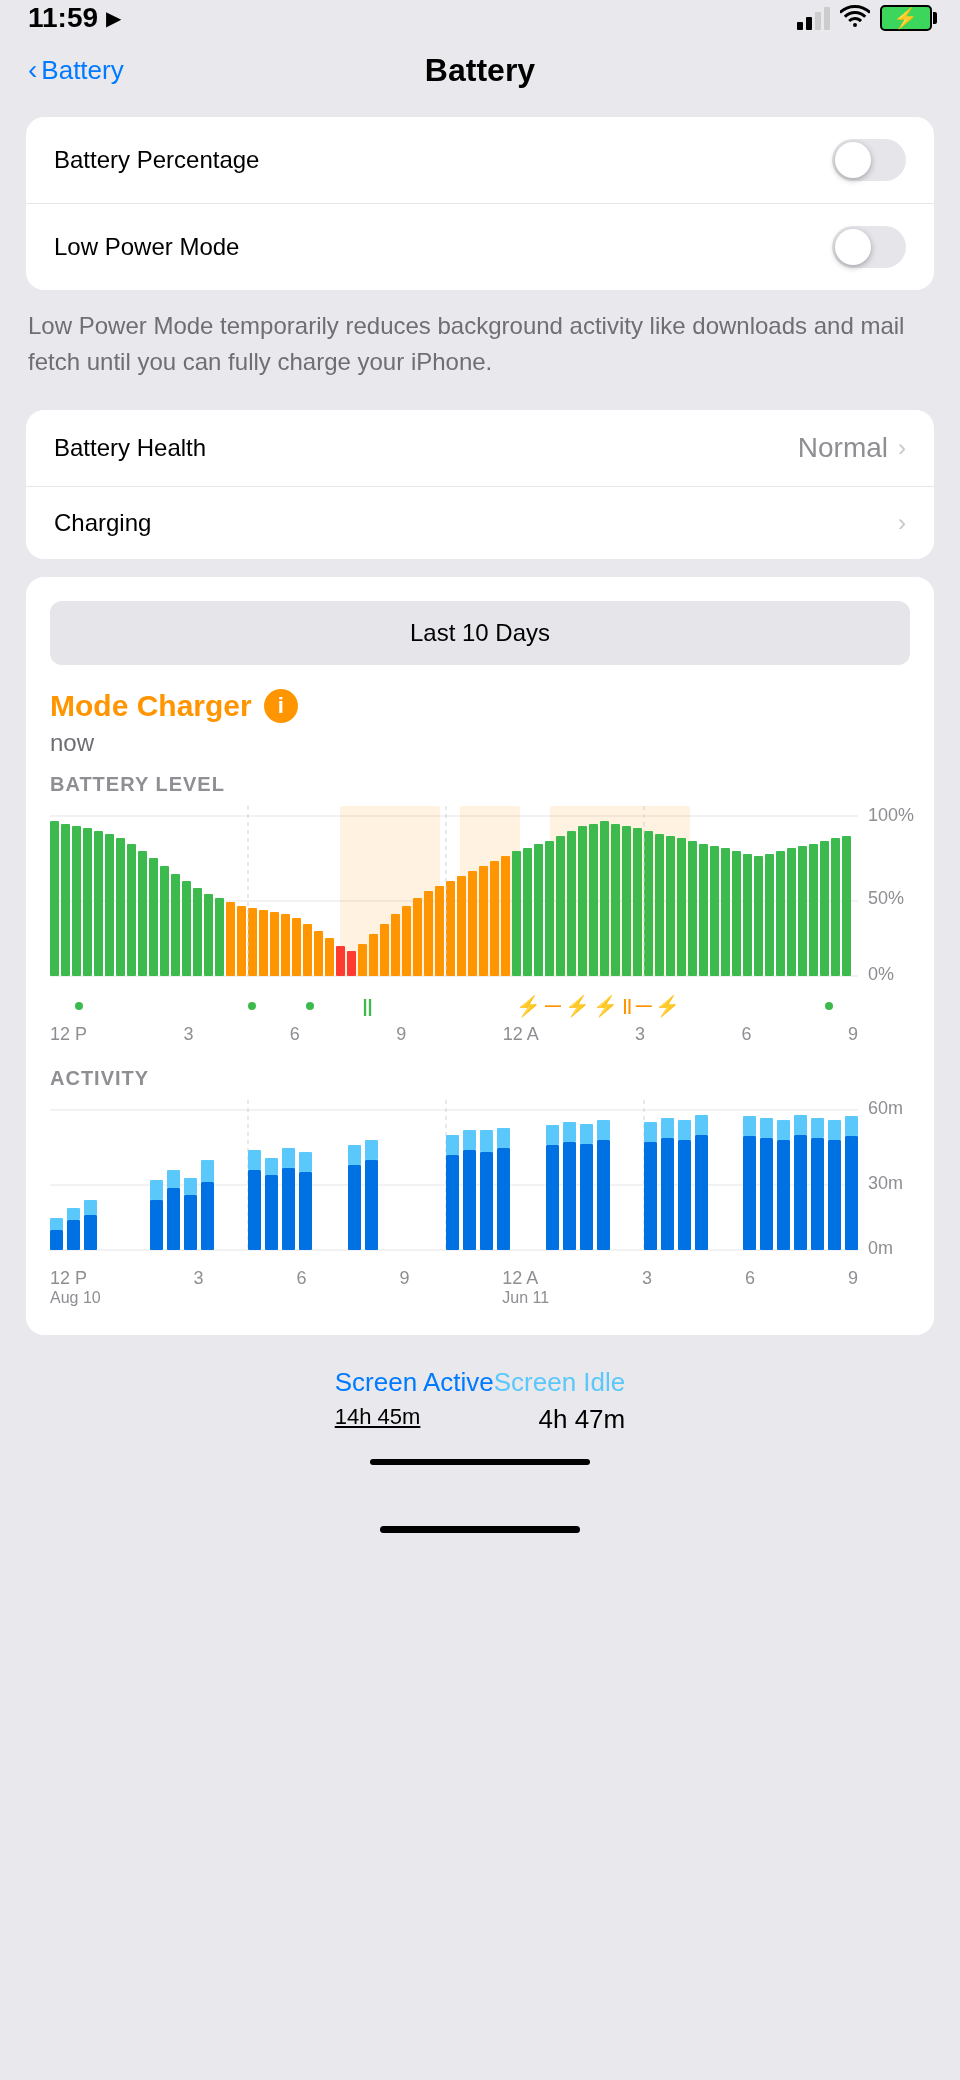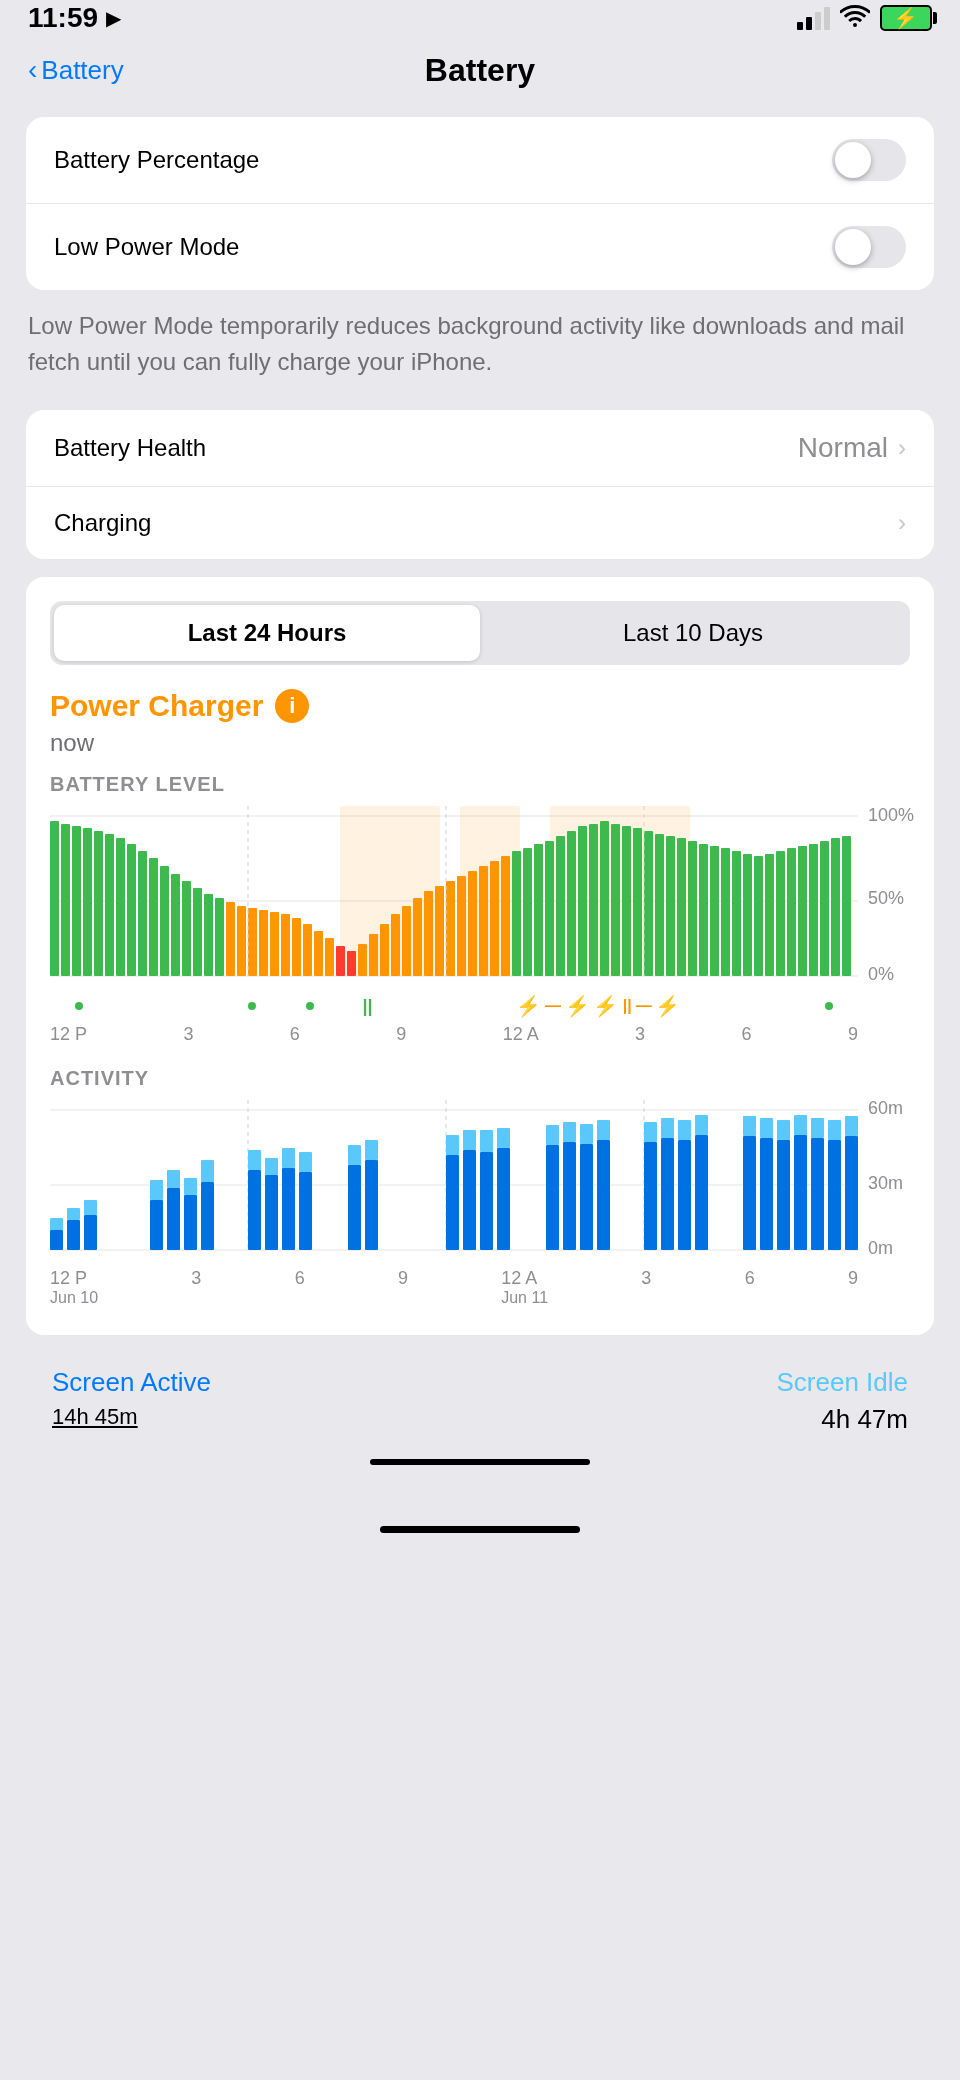--- a/index.html
+++ b/index.html
@@ -298,30 +298,27 @@
   </div>
   <div class="setting-row">
     <span class="setting-label">Charging</span>
     <span class="setting-chevron">›</span>
   </div>
 </div>
 
 <div class="period-card">
 
   <div class="period-tabs">
-    <div class="period-tab active">
-      <span>Last 24 Hours</span>
-    </div>
     <div class="period-tab">
       <span>Last 10 Days</span>
     </div>
   </div>
 
   <div class="slow-charger-row">
-    <span class="slow-charger-label">Power Charger</span>
+    <span class="slow-charger-label">Mode Charger</span>
     <div class="info-badge">i</div>
   </div>
   <div class="slow-charger-time">now</div>
 
   <div class="chart-section-label">BATTERY LEVEL</div>
 
   <div class="chart-wrapper">
     <svg class="battery-chart-svg" viewBox="0 0 860 180" preserveAspectRatio="none">
 
       <line x1="0" y1="10" x2="808" y2="10" stroke="#e5e5ea" stroke-width="1"></line>
@@ -578,37 +575,37 @@
 
       <text x="818" y="14" font-size="18" fill="#8e8e93">60m</text>
       <text x="818" y="89" font-size="18" fill="#8e8e93">30m</text>
       <text x="818" y="154" font-size="18" fill="#8e8e93">0m</text>
     </svg>
 
     
     <div style="display:flex;justify-content:space-between;padding-right:52px;margin-top:4px;">
       <div style="display:flex;flex-direction:column;">
         <span style="font-size:18px;color:#8e8e93;">12 P</span>
-        <span style="font-size:16px;color:#8e8e93;">Jun 10</span>
+        <span style="font-size:16px;color:#8e8e93;">Aug 10</span>
       </div>
       <span style="font-size:18px;color:#8e8e93;">3</span>
       <span style="font-size:18px;color:#8e8e93;">6</span>
       <span style="font-size:18px;color:#8e8e93;">9</span>
       <div style="display:flex;flex-direction:column;">
         <span style="font-size:18px;color:#8e8e93;">12 A</span>
         <span style="font-size:16px;color:#8e8e93;">Jun 11</span>
       </div>
       <span style="font-size:18px;color:#8e8e93;">3</span>
       <span style="font-size:18px;color:#8e8e93;">6</span>
       <span style="font-size:18px;color:#8e8e93;">9</span>
     </div>
   </div>
 </div>
 
-<div style="display:flex;justify-content:space-between;padding:24px 52px 8px;">
+<div style="display:flex;justify-content:center;padding:24px 52px 8px;">
   <div style="display:flex;flex-direction:column;gap:6px;">
     <span style="font-size:26px;color:#007aff;">Screen Active</span>
     <span style="font-size:22px;color:#000000;font-weight:500;text-decoration:underline;">14h 45m</span>
   </div>
   <div style="display:flex;flex-direction:column;gap:6px;text-align:right;">
     <span style="font-size:26px;color:#5ac8fa;">Screen Idle</span>
     <span style="font-size:26px;color:#000;font-weight:500;">4h 47m</span>
   </div>
 </div>
 

